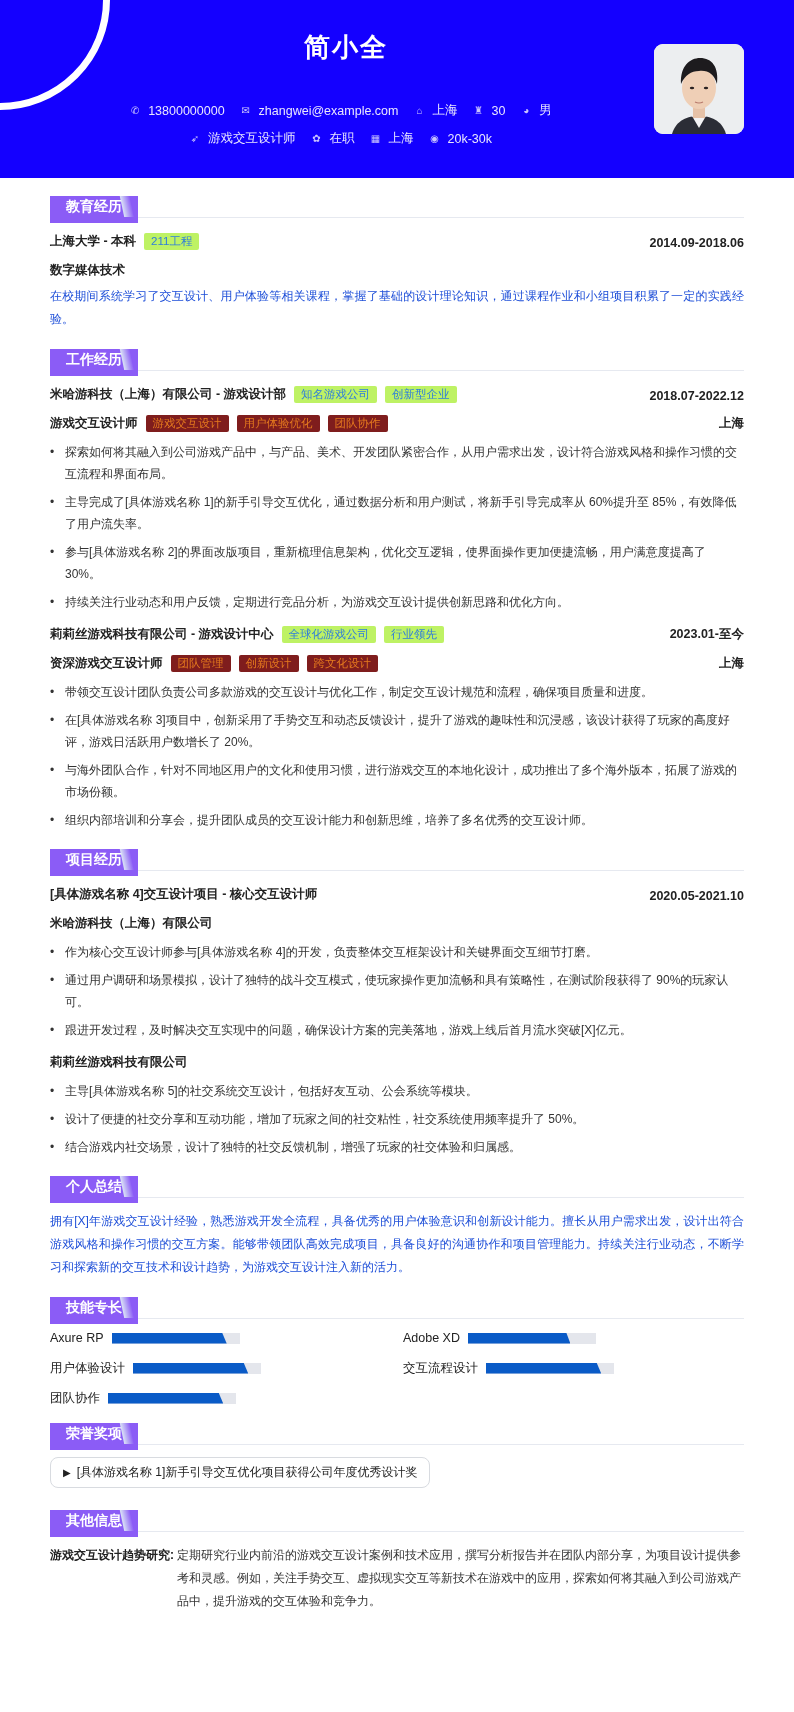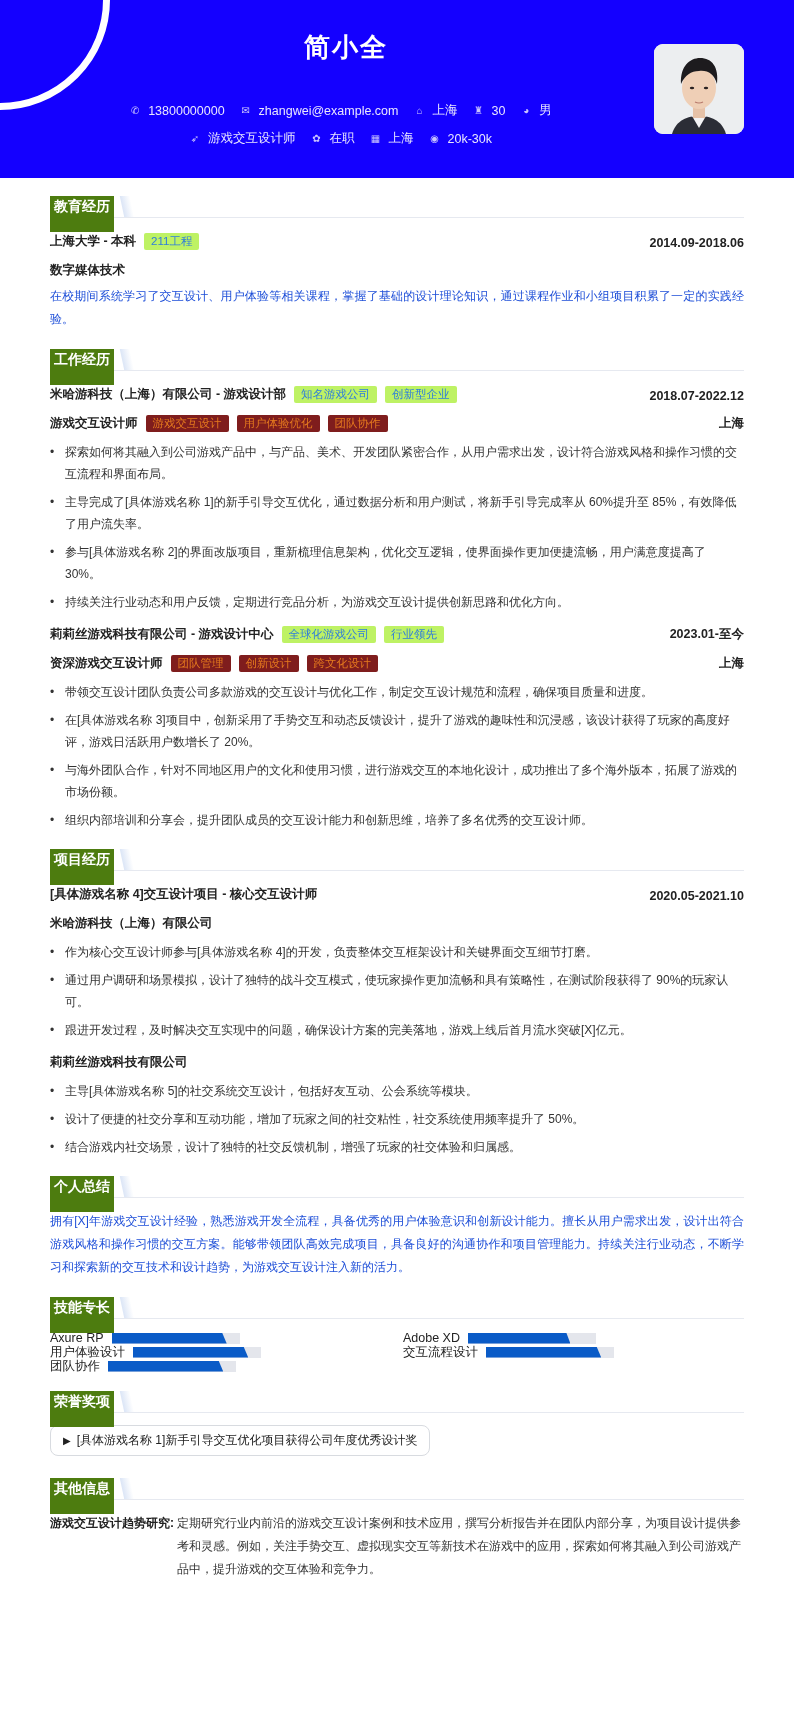--- a/index.html
+++ b/index.html
@@ -48,23 +48,23 @@
 
   .section { margin-top: 18px; }
   .sec-head {
     position: relative;
     height: 22px;
     border-bottom: 1px solid #e6e9f0;
     margin-bottom: 12px;
   }
   .sec-head .tab {
     position: absolute; left: 0; top: 0;
-    height: 36px; line-height: 21px;
-    padding: 0 4px;
-    background: #4d7c0f;
+    height: 27px; line-height: 21px;
+    padding: 0 16px;
+    background: #8b5cf6;
     color: #fff; font-size: 14px; font-weight: bold;
   }
   .sec-head .tab-shadow {
     position: absolute; top: 0; height: 21px; width: 10px;
     background: linear-gradient(90deg, #dbe5f6, rgba(219,229,246,0));
     transform: skewX(12deg);
   }
 
   .row { display: flex; justify-content: space-between; align-items: flex-end; height: 20px; margin-bottom: 9px; }
   .row .left { display: flex; align-items: center; }
@@ -75,21 +75,21 @@
   .tag.orange { background: #7f1d1d; color: #e57a1e; }
 
   .para { font-size: 12px; line-height: 23px; color: #1d4ed8; text-align: justify; }
 
   ul.bullets { list-style: none; }
   ul.bullets li { position: relative; padding-left: 15px; font-size: 12px; line-height: 22px; color: #333; margin-bottom: 6px; text-indent: 0; }
   ul.bullets li::before { content: "•"; position: absolute; left: 0; top: 0; color: #333; }
 
   .job { margin-bottom: 10px; }
 
-  .skills { display: grid; grid-template-columns: 353px 330px; }
+  .skills { display: grid; grid-template-columns: 353px 330px; row-gap: 16px; }
   .skill { display: flex; align-items: center; height: 14px; }
   .skill .label { font-size: 12.5px; margin-right: 8px; white-space: nowrap; }
   .skill .track { position: relative; width: 128px; height: 11px; background: #e4e6ec; }
   .skill .fill { position: absolute; left: 0; top: 0; height: 11px; background: #0a5bc7; clip-path: polygon(0 0, 96% 0, 100% 100%, 0 100%); }
 
   .award {
     display: inline-flex; align-items: center;
     border: 1px solid #d8dbe0; border-radius: 8px;
     padding: 0 12px; height: 31px;
     font-size: 12px; color: #222;

